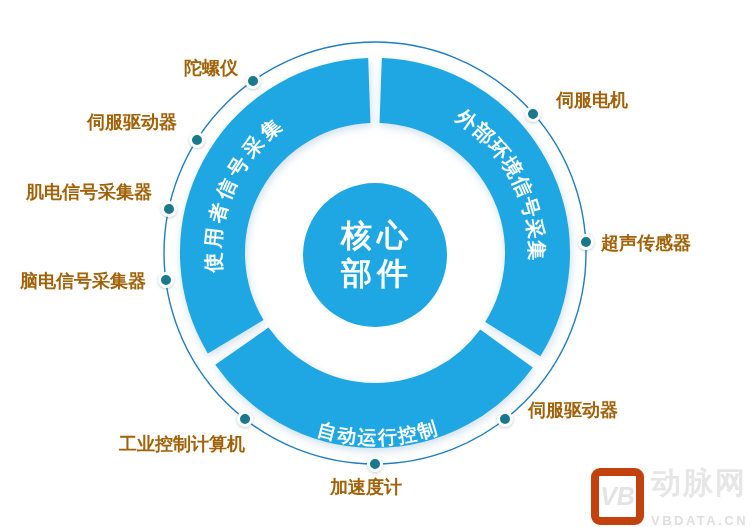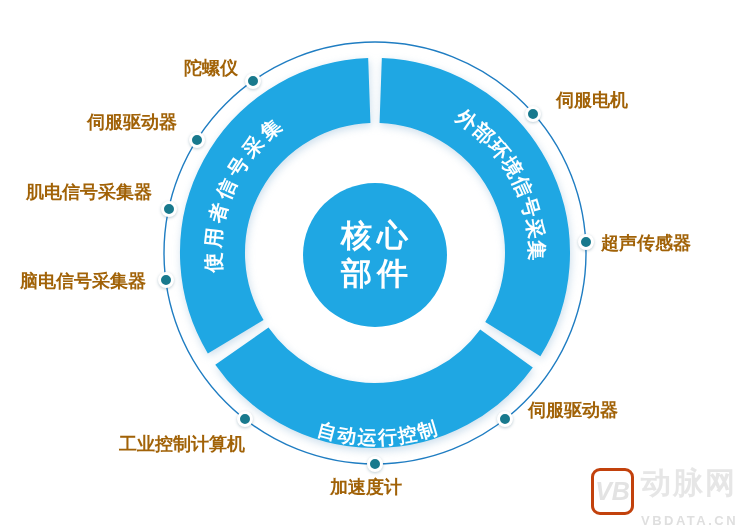--- a/index.html
+++ b/index.html
@@ -43,21 +43,21 @@
     position: absolute;
     left: 591px;
     top: 468px;
     display: flex;
     align-items: flex-start;
     gap: 7px;
   }
   .wm-box {
     width: 37px;
     height: 41px;
-    border: 3px solid #c2410c;
+    border: 8px solid #c2410c;
     border-radius: 9px;
     color: #E3E3E3;
     font-size: 25px;
     font-weight: bold;
     font-style: italic;
     display: flex;
     align-items: center;
     justify-content: center;
   }
   .wm-col { display: flex; flex-direction: column; }

